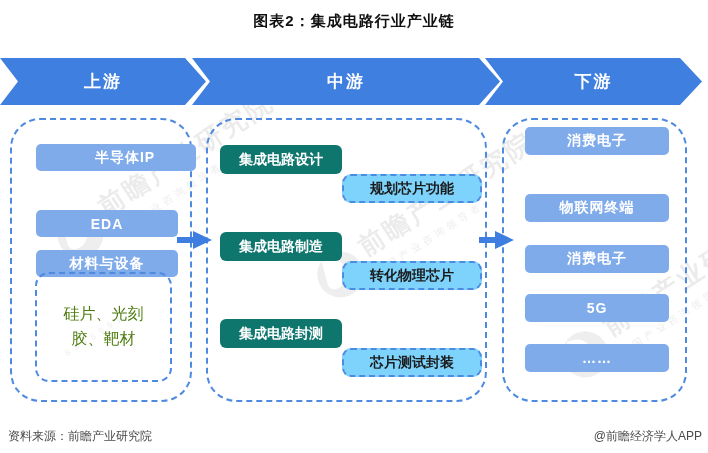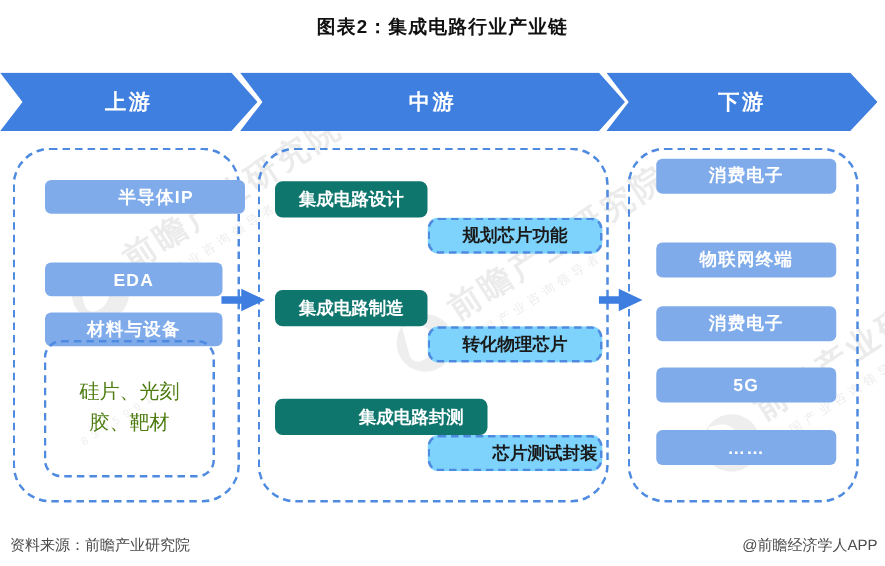--- a/index.html
+++ b/index.html
@@ -55,21 +55,21 @@
     position:absolute;left:12px;width:122px;height:29px;background:#0f766e;
     border-radius:6px;color:#fff;font-weight:bold;font-size:14px;
     display:flex;align-items:center;justify-content:center;z-index:4;
   }
   .mid-desc{
     position:absolute;left:134px;width:140px;height:29px;box-sizing:border-box;
     background:#7dd3fc;border:2px dashed #4e8ae0;border-radius:9px;
     color:#1a1a1a;font-weight:bold;font-size:14px;
     display:flex;align-items:center;justify-content:center;z-index:4;margin-top:29px;
   }
-  .row1{top:25px;}  .row2{top:112px;}  .row3{top:199px;padding-left:48px;}
+  .row1{top:25px;}  .row2{top:112px;}  .row3{top:199px;}
   
   .flow-arrow{position:absolute;z-index:6;width:37px;height:22px;}
   .arrow-1{left:177px;top:229px;}
   .arrow-2{left:479px;top:229px;}
   
   .footer-left{
     position:absolute;left:8px;top:428px;font-size:12px;color:#4a4a4a;z-index:5;
   }
   .footer-right{
     position:absolute;right:6px;top:428px;font-size:12px;color:#4a4a4a;z-index:5;margin-left:34px;

